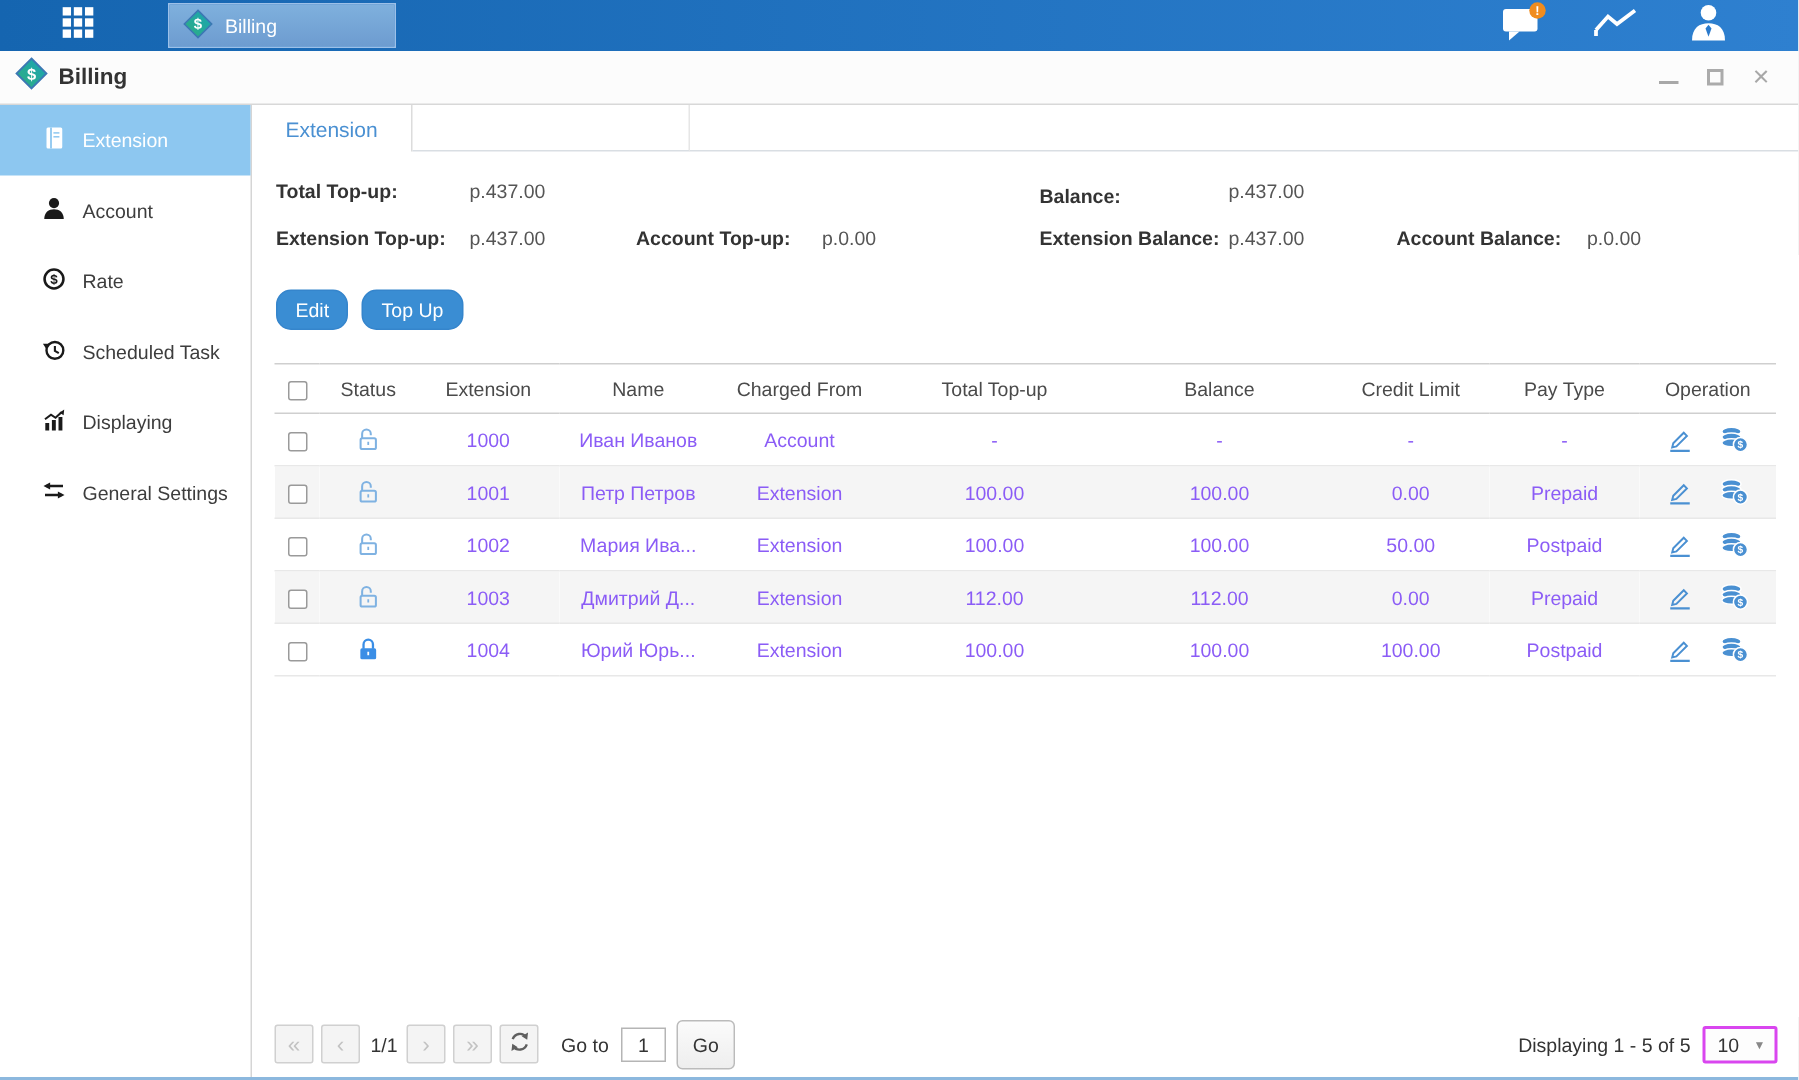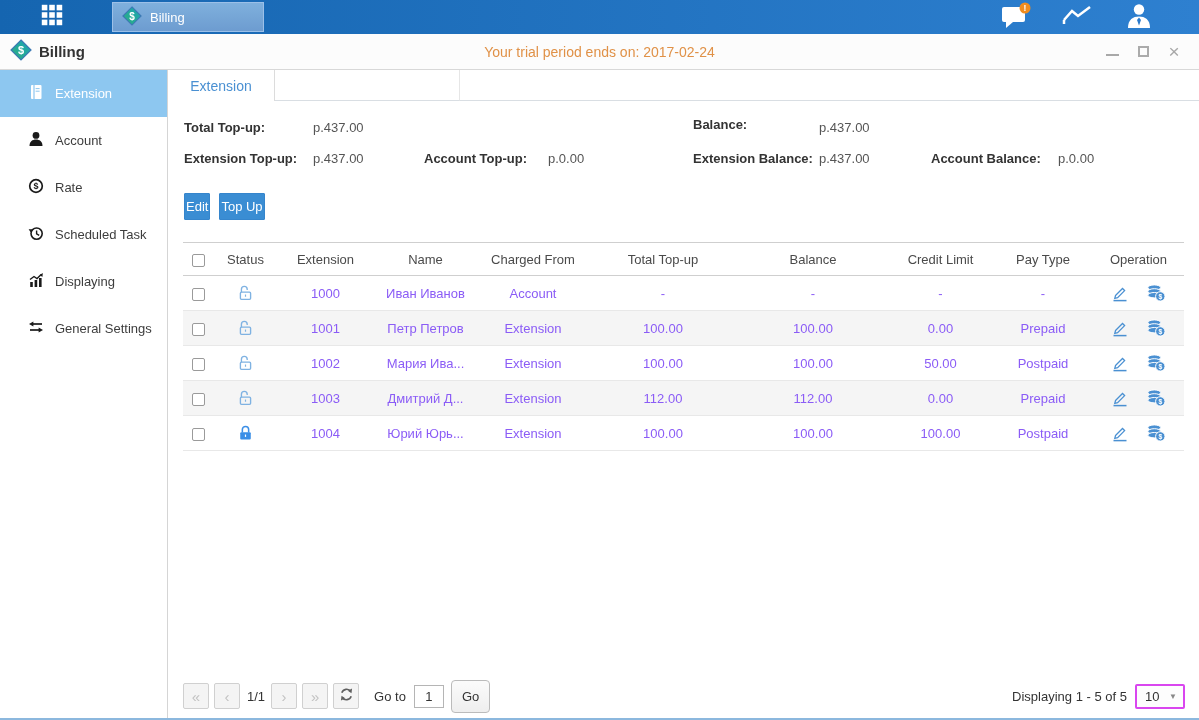--- a/index.html
+++ b/index.html
@@ -44,21 +44,21 @@
   .tab-empty { width:185px; border-right:1px solid #e6e6e6; border-bottom:1px solid #d9dee3; }
   .tab-rest { flex:1; border-bottom:1px solid #d9dee3; }
 
   
   .summary { position:relative; height:86px; font-size:13px; flex-shrink:0; }
   .summary .lbl { position:absolute; font-weight:bold; color:#333; }
   .summary .val { position:absolute; color:#555; }
 
   
   .actions { display:flex; gap:9px; padding-left:16px; margin-top:6px; flex-shrink:0; }
-  .btn-blue { height:27px; background:#3a8dd3; color:#fff; border:1px solid #3585cc; border-radius:1px; font-size:13px; padding:0 1px; cursor:pointer; font-family:inherit; }
+  .btn-blue { height:27px; background:#3a8dd3; color:#fff; border:1px solid #3585cc; border-radius:10px; font-size:13px; padding:0 12px; cursor:pointer; font-family:inherit; }
 
   
   .ext-table { margin:22px 14px 0 15px; border-collapse:collapse; table-layout:fixed; width:1001px; font-size:13px; flex-shrink:0; }
   .ext-table th { height:33px; font-weight:normal; color:#4a4a4a; border-top:1px solid #cfcfcf; border-bottom:1px solid #cfcfcf; white-space:nowrap; overflow:hidden; }
   .ext-table td { height:35px; color:#8b5cf6; border-bottom:1px solid #e8e8e8; text-align:center; white-space:nowrap; overflow:hidden; }
   .ext-table tr.alt td { background:#f5f5f5; }
   .checkbox { display:inline-block; width:13px; height:13px; border:1px solid #9a9a9a; border-radius:2px; background:#fff; vertical-align:middle; cursor:pointer; }
   .op-cell { display:flex; align-items:center; justify-content:center; gap:17px; }
   .op-icon { cursor:pointer; display:inline-flex; }
   .status-icon { display:inline-flex; vertical-align:middle; }
@@ -141,21 +141,20 @@
             <circle cx="14" cy="7.5" r="5.2" fill="#fff"></circle>
             <path d="M3,26 c0,-8.5 5,-11.5 11,-11.5 s11,3 11,11.5 z" fill="#fff"></path>
             <polygon points="14,15.5 12,18 14,23.5 16,18" fill="#2a7acc"></polygon>
           </svg>
         </span>
       </div>
     </div>
   </div>
 
   <div class="titlebar">
-    <div class="trial-notice">Your trial period ends on: 2017-02-24</div>
     <div class="title-left">
       <span>
         <svg width="22" height="22" viewBox="0 0 22 22">
           <defs>
               <linearGradient id="dg2" x1="0" y1="1" x2="1" y2="0">
             <stop offset="0" stop-color="#2fae7d"></stop>
                 <stop offset="1" stop-color="#19a4b8"></stop>
           </linearGradient>
             </defs>
           <polygon points="11,1 21,11 11,21 1,11" fill="url(#dg2)" stroke="#3c78b4" stroke-width="1.2"></polygon>
@@ -246,21 +245,21 @@
 
       <div class="tabstrip">
         <div class="tab">Extension</div>
         <div class="tab-empty"></div>
         <div class="tab-rest"></div>
       </div>
 
       <div class="summary">
         <span class="lbl" style="left:16px;top:19px">Total Top-up:</span>
         <span class="val" style="left:145px;top:19px">p.437.00</span>
-        <span class="lbl" style="left:525px;top:16px">Balance:</span>
+        <span class="lbl" style="left:525px;top:22px">Balance:</span>
         <span class="val" style="left:651px;top:19px">p.437.00</span>
         <span class="lbl" style="left:16px;top:50px">Extension Top-up:</span>
         <span class="val" style="left:145px;top:50px">p.437.00</span>
         <span class="lbl" style="left:256px;top:50px">Account Top-up:</span>
         <span class="val" style="left:380px;top:50px">p.0.00</span>
         <span class="lbl" style="left:525px;top:50px">Extension Balance:</span>
         <span class="val" style="left:651px;top:50px">p.437.00</span>
         <span class="lbl" style="left:763px;top:50px">Account Balance:</span>
         <span class="val" style="left:890px;top:50px">p.0.00</span>
       </div>

